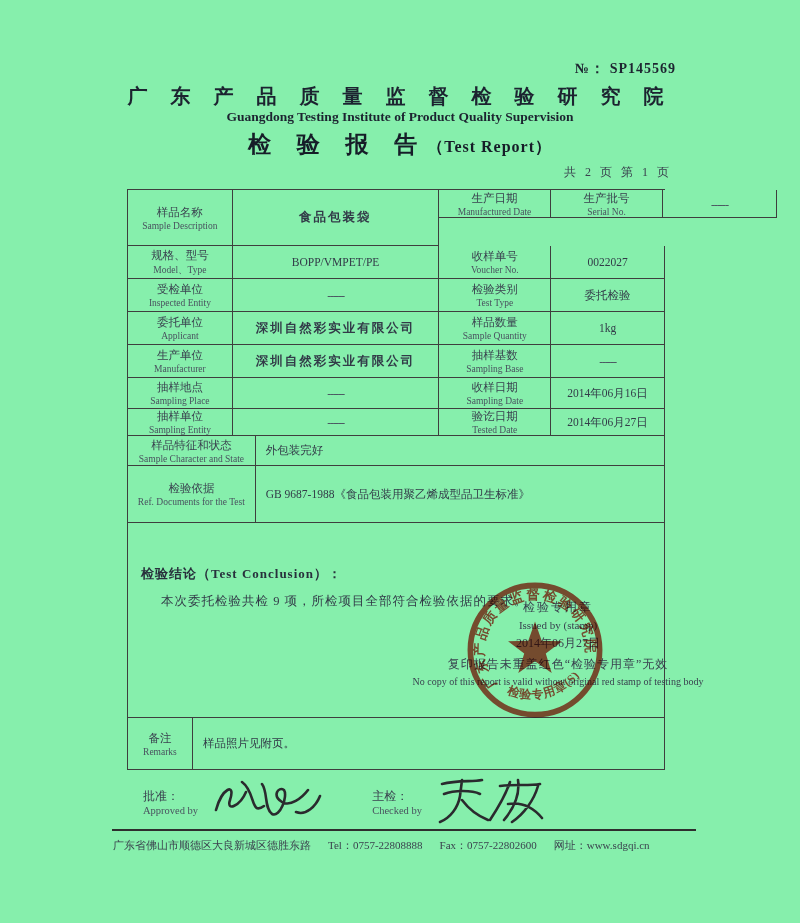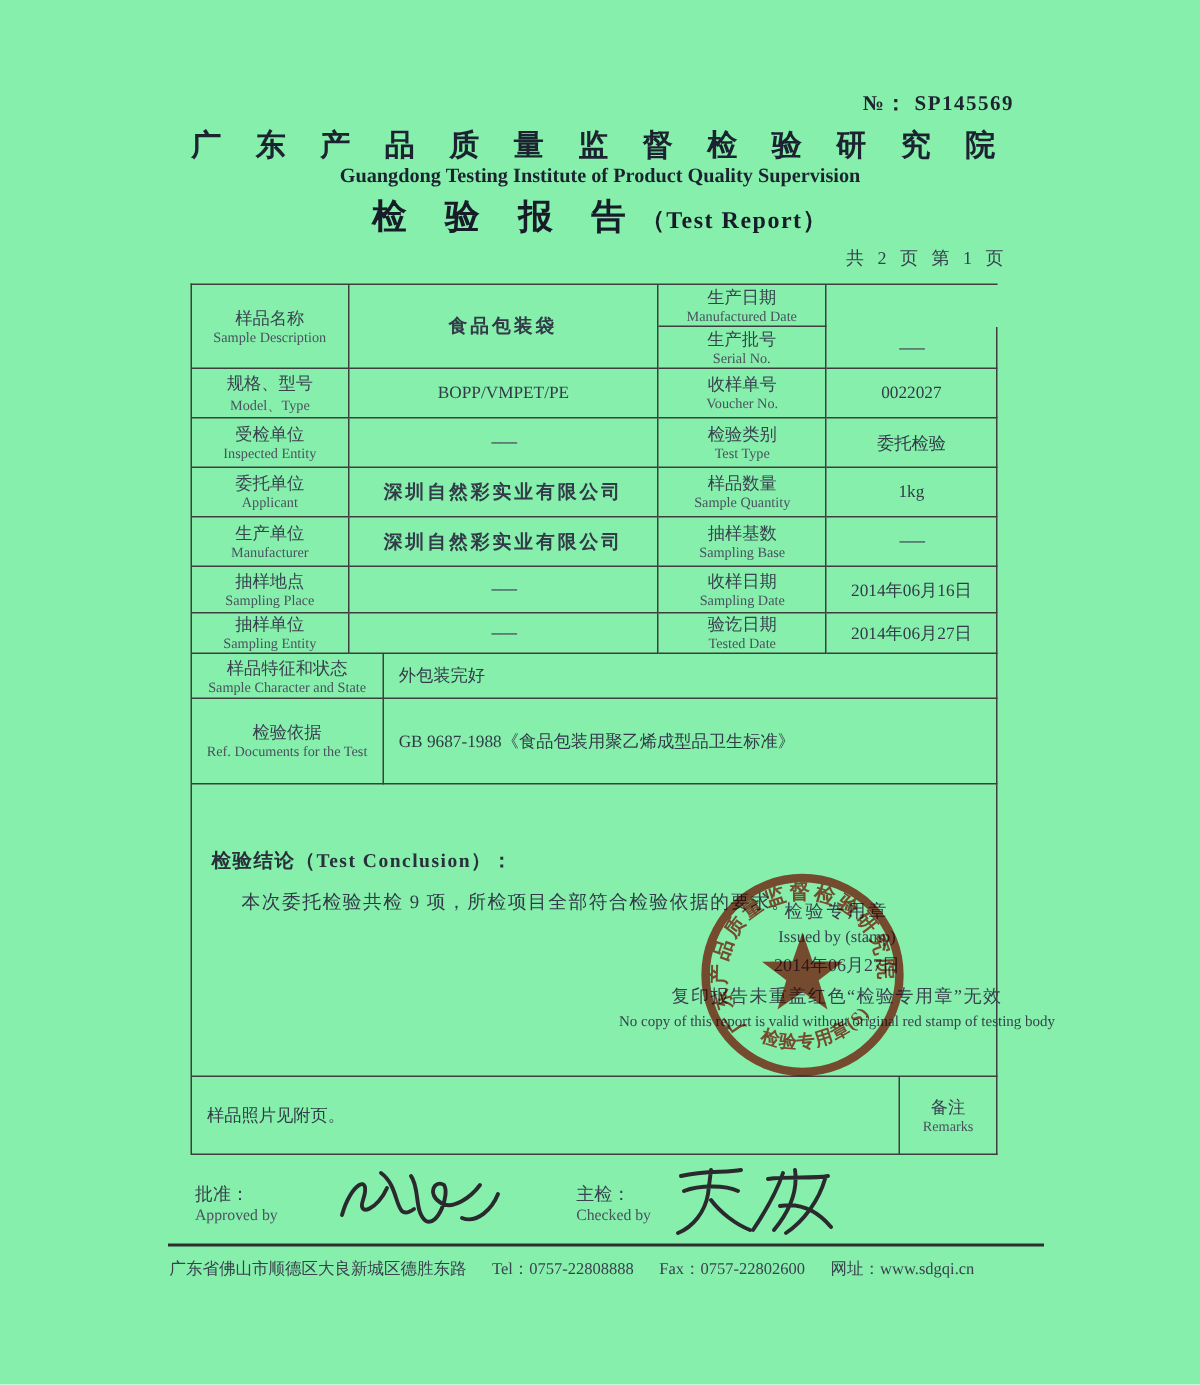--- a/index.html
+++ b/index.html
@@ -51,21 +51,21 @@
     text-align:center; padding:1px 3px; overflow:hidden;
   }
   .lab .cn { font-size:11.5px; color:#39424f; }
   .lab .en { font-size:9.5px; color:#49525f; margin-top:1px; }
   .val { font-size:11.5px; color:#323b48; }
   .val.bold { font-weight:bold; font-size:12.5px; letter-spacing:2px; }
   .val.dash { letter-spacing:-1px; color:#4a5360; }
   .w1 { width:105px; } .w2 { width:207px; } .w3 { width:112px; } .w4 { width:114px; }
   .wlab2 { width:128px; } .wval2 { width:410px; }
   .left-al { align-items:flex-start; text-align:left; padding-left:10px; }
-  .subcol { display:flex; flex-direction:column; width:226px; }
+  .subcol { display:flex; flex-direction:row; width:226px; }
   .subrow { display:flex; height:28px; }
   .subrow .w3c { width:112px; } .subrow .w4c { width:114px; }
   .h56 { height:56px; } .h33 { height:33px; } .h31 { height:31px; }
   .h27 { height:27px; } .h30 { height:30px; } .h57 { height:57px; }
 
   
   .concl {
     position:relative; height:195px; width:100%;
     border-right:1.5px solid #3e3e3e; border-bottom:1.5px solid #3e3e3e;
   }
@@ -95,21 +95,21 @@
   
   .sig-row {
     position:absolute; left:127px; top:782px; width:545px;
     display:flex; align-items:flex-start;
   }
   .sig-group { display:flex; align-items:flex-start; }
   .sig-lab { margin-top:6px; }
   .sig-lab .cn { font-size:12px; color:#39424f; }
   .sig-lab .en { font-size:10.5px; color:#49525f; }
   .sig-ink { margin-left:8px; margin-top:-6px; }
-  .g1 { margin-left:3px;gap:25px; } .g2 { margin-left:52px; } .g3 { margin-left:48px; }
+  .g1 { margin-left:16px; } .g2 { margin-left:52px; } .g3 { margin-left:48px; }
 
   
   .footer-rule {
     position:absolute; left:112px; top:829px; width:584px;
     border-top:2.5px solid #2e2e2e;
   }
   .footer {
     position:absolute; left:113px; top:838px; width:600px;
     font-size:11px; color:#3a424e; display:flex; gap:17px; white-space:nowrap;
   }
@@ -267,25 +267,25 @@
           </text>
           <path id="arcBottom" d="M 42,146 A 88,88 0 0 0 158,146" fill="none"></path>
           <text font-size="17" letter-spacing="1">
             <textPath href="#arcBottom" startOffset="6">检验专用章(S)</textPath>
           </text>
         </g>
       </svg>
     </div>
 
     <div class="trow">
-      <div class="cell val left-al" style="width:473px;height:52px;">样品照片见附页。</div>
       <div class="cell lab h52" style="width:65px;height:52px;">
         <span class="cn">备注</span>
         <span class="en">Remarks</span>
       </div>
+      <div class="cell val left-al" style="width:473px;height:52px;">样品照片见附页。</div>
     </div>
   </div>
 
   <div class="sig-row">
     <div class="sig-group g1">
       <div class="sig-lab">
         <div class="cn">批准：</div>
         <div class="en">Approved by</div>
       </div>
       <svg class="sig-ink" width="118" height="48" viewBox="0 0 118 48">

